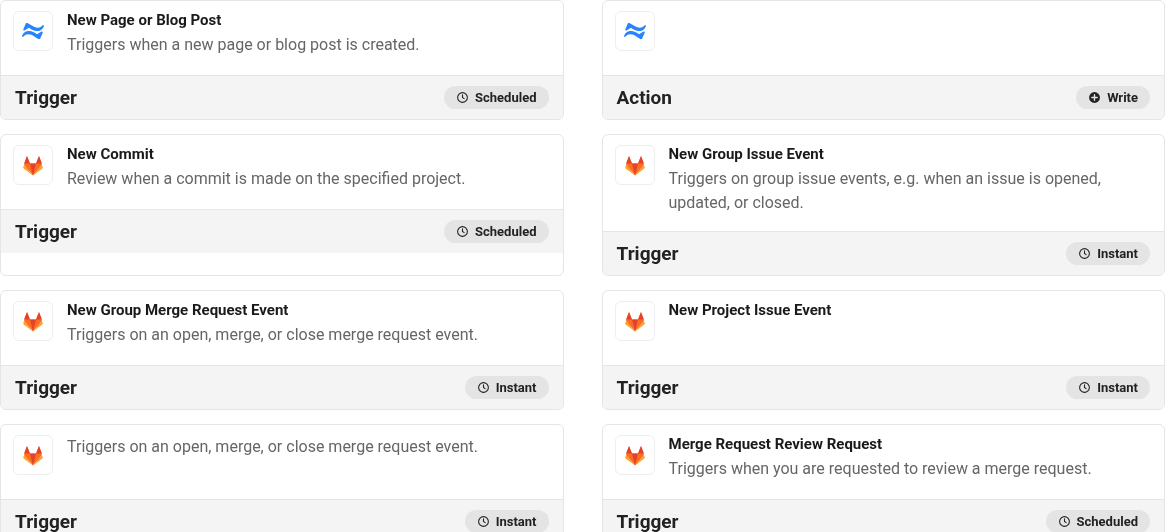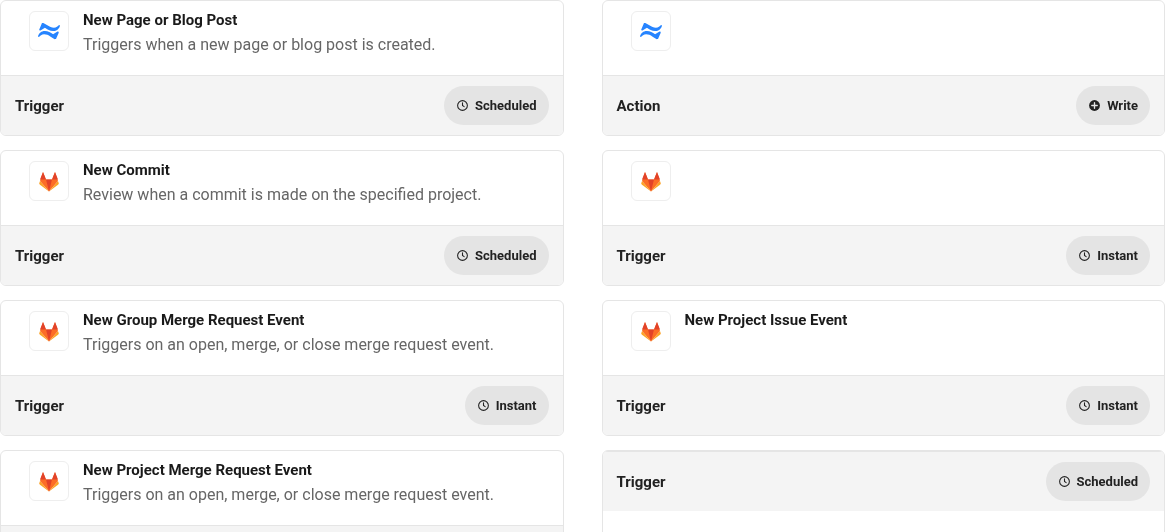--- a/index.html
+++ b/index.html
@@ -18,21 +18,21 @@
     .card {
       border: 1px solid #e5e5e5;
       border-radius: 6px;
       overflow: hidden;
       margin-bottom: 14px;
       background: #fff;
     }
     .card-body {
       display: flex;
       gap: 14px;
-      padding: 10px 14px 16px 28px;
+      padding: 10px 14px 16px 12px;
       align-items: flex-start;
       min-height: 74px;
     }
     .icon-wrap {
       width: 40px;
       height: 40px;
       border: 1px solid #eeeeee;
       border-radius: 6px;
       display: flex;
       align-items: center;
@@ -55,31 +55,31 @@
     }
     .footer {
       display: flex;
       justify-content: space-between;
       align-items: center;
       padding: 10px 14px;
       background: #f4f4f4;
       border-top: 1px solid #e5e5e5;
     }
     .footer-label {
-      font-size: 15px;
+      font-size: 19px;
       font-weight: 700;
       color: #222222;
     }
     .badge {
       display: inline-flex;
       align-items: center;
       gap: 6px;
       background: #e4e4e4;
       border-radius: 999px;
-      padding: 12px 12px;
+      padding: 4px 12px;
       font-size: 13px;
       font-weight: 700;
       color: #222222;
     }
     .badge svg { display: block; }
   </style>
 </head>
 <body>
 
 <div class="grid" id="grid">
@@ -168,20 +168,24 @@
         <div class="icon-wrap">
           <svg width="24" height="24" viewBox="0 0 32 32">
             <path fill="#FC6D26" d="M16 30L4 16l4-12 4 10h8l4-10 4 12z"></path>
             <path fill="#E24329" d="M16 30L12 14h8z"></path>
             <path fill="#FCA326" d="M4 16l-1 3c0 1 0 1 1 2l12 9z"></path>
             <path fill="#FCA326" d="M28 16l1 3c0 1 0 1-1 2l-12 9z"></path>
             <path fill="#E24329" d="M8 4l4 10H4z"></path>
             <path fill="#E24329" d="M24 4l-4 10h8z"></path>
           </svg>
         </div>
+        <div class="text-wrap">
+          <div class="title">New Group Issue Event</div>
+          <div class="desc">Triggers on group issue events, e.g. when an issue is opened, updated, or closed.</div>
+        </div>
       </div>
       <div class="footer">
         <div class="footer-label">Trigger</div>
         <div class="badge">
           <span>
             <svg width="13" height="13" viewBox="0 0 24 24">
               <circle cx="12" cy="12" r="9" fill="none" stroke="#222" stroke-width="2"></circle>
               <path d="M12 7v5l3 2" fill="none" stroke="#222" stroke-width="2" stroke-linecap="round"></path>
             </svg>
           </span>
@@ -254,38 +258,53 @@
           <svg width="24" height="24" viewBox="0 0 32 32">
             <path fill="#FC6D26" d="M16 30L4 16l4-12 4 10h8l4-10 4 12z"></path>
             <path fill="#E24329" d="M16 30L12 14h8z"></path>
             <path fill="#FCA326" d="M4 16l-1 3c0 1 0 1 1 2l12 9z"></path>
             <path fill="#FCA326" d="M28 16l1 3c0 1 0 1-1 2l-12 9z"></path>
             <path fill="#E24329" d="M8 4l4 10H4z"></path>
             <path fill="#E24329" d="M24 4l-4 10h8z"></path>
           </svg>
         </div>
         <div class="text-wrap">
-          <div class="title">New Project Merge Request Event</div>
           <div class="desc">Triggers on an open, merge, or close merge request event.</div>
         </div>
       </div>
       <div class="footer">
         <div class="footer-label">Trigger</div>
         <div class="badge">
           <span>
             <svg width="13" height="13" viewBox="0 0 24 24">
               <circle cx="12" cy="12" r="9" fill="none" stroke="#222" stroke-width="2"></circle>
               <path d="M12 7v5l3 2" fill="none" stroke="#222" stroke-width="2" stroke-linecap="round"></path>
             </svg>
           </span>
           <span>Instant</span>
         </div>
       </div>
     </div>
     <div class="card">
+      <div class="card-body">
+        <div class="icon-wrap">
+          <svg width="24" height="24" viewBox="0 0 32 32">
+            <path fill="#FC6D26" d="M16 30L4 16l4-12 4 10h8l4-10 4 12z"></path>
+            <path fill="#E24329" d="M16 30L12 14h8z"></path>
+            <path fill="#FCA326" d="M4 16l-1 3c0 1 0 1 1 2l12 9z"></path>
+            <path fill="#FCA326" d="M28 16l1 3c0 1 0 1-1 2l-12 9z"></path>
+            <path fill="#E24329" d="M8 4l4 10H4z"></path>
+            <path fill="#E24329" d="M24 4l-4 10h8z"></path>
+          </svg>
+        </div>
+        <div class="text-wrap">
+          <div class="title">Merge Request Review Request</div>
+          <div class="desc">Triggers when you are requested to review a merge request.</div>
+        </div>
+      </div>
       <div class="footer">
         <div class="footer-label">Trigger</div>
         <div class="badge">
           <span>
             <svg width="13" height="13" viewBox="0 0 24 24">
               <circle cx="12" cy="12" r="9" fill="none" stroke="#222" stroke-width="2"></circle>
               <path d="M12 7v5l3 2" fill="none" stroke="#222" stroke-width="2" stroke-linecap="round"></path>
             </svg>
           </span>
           <span>Scheduled</span>

